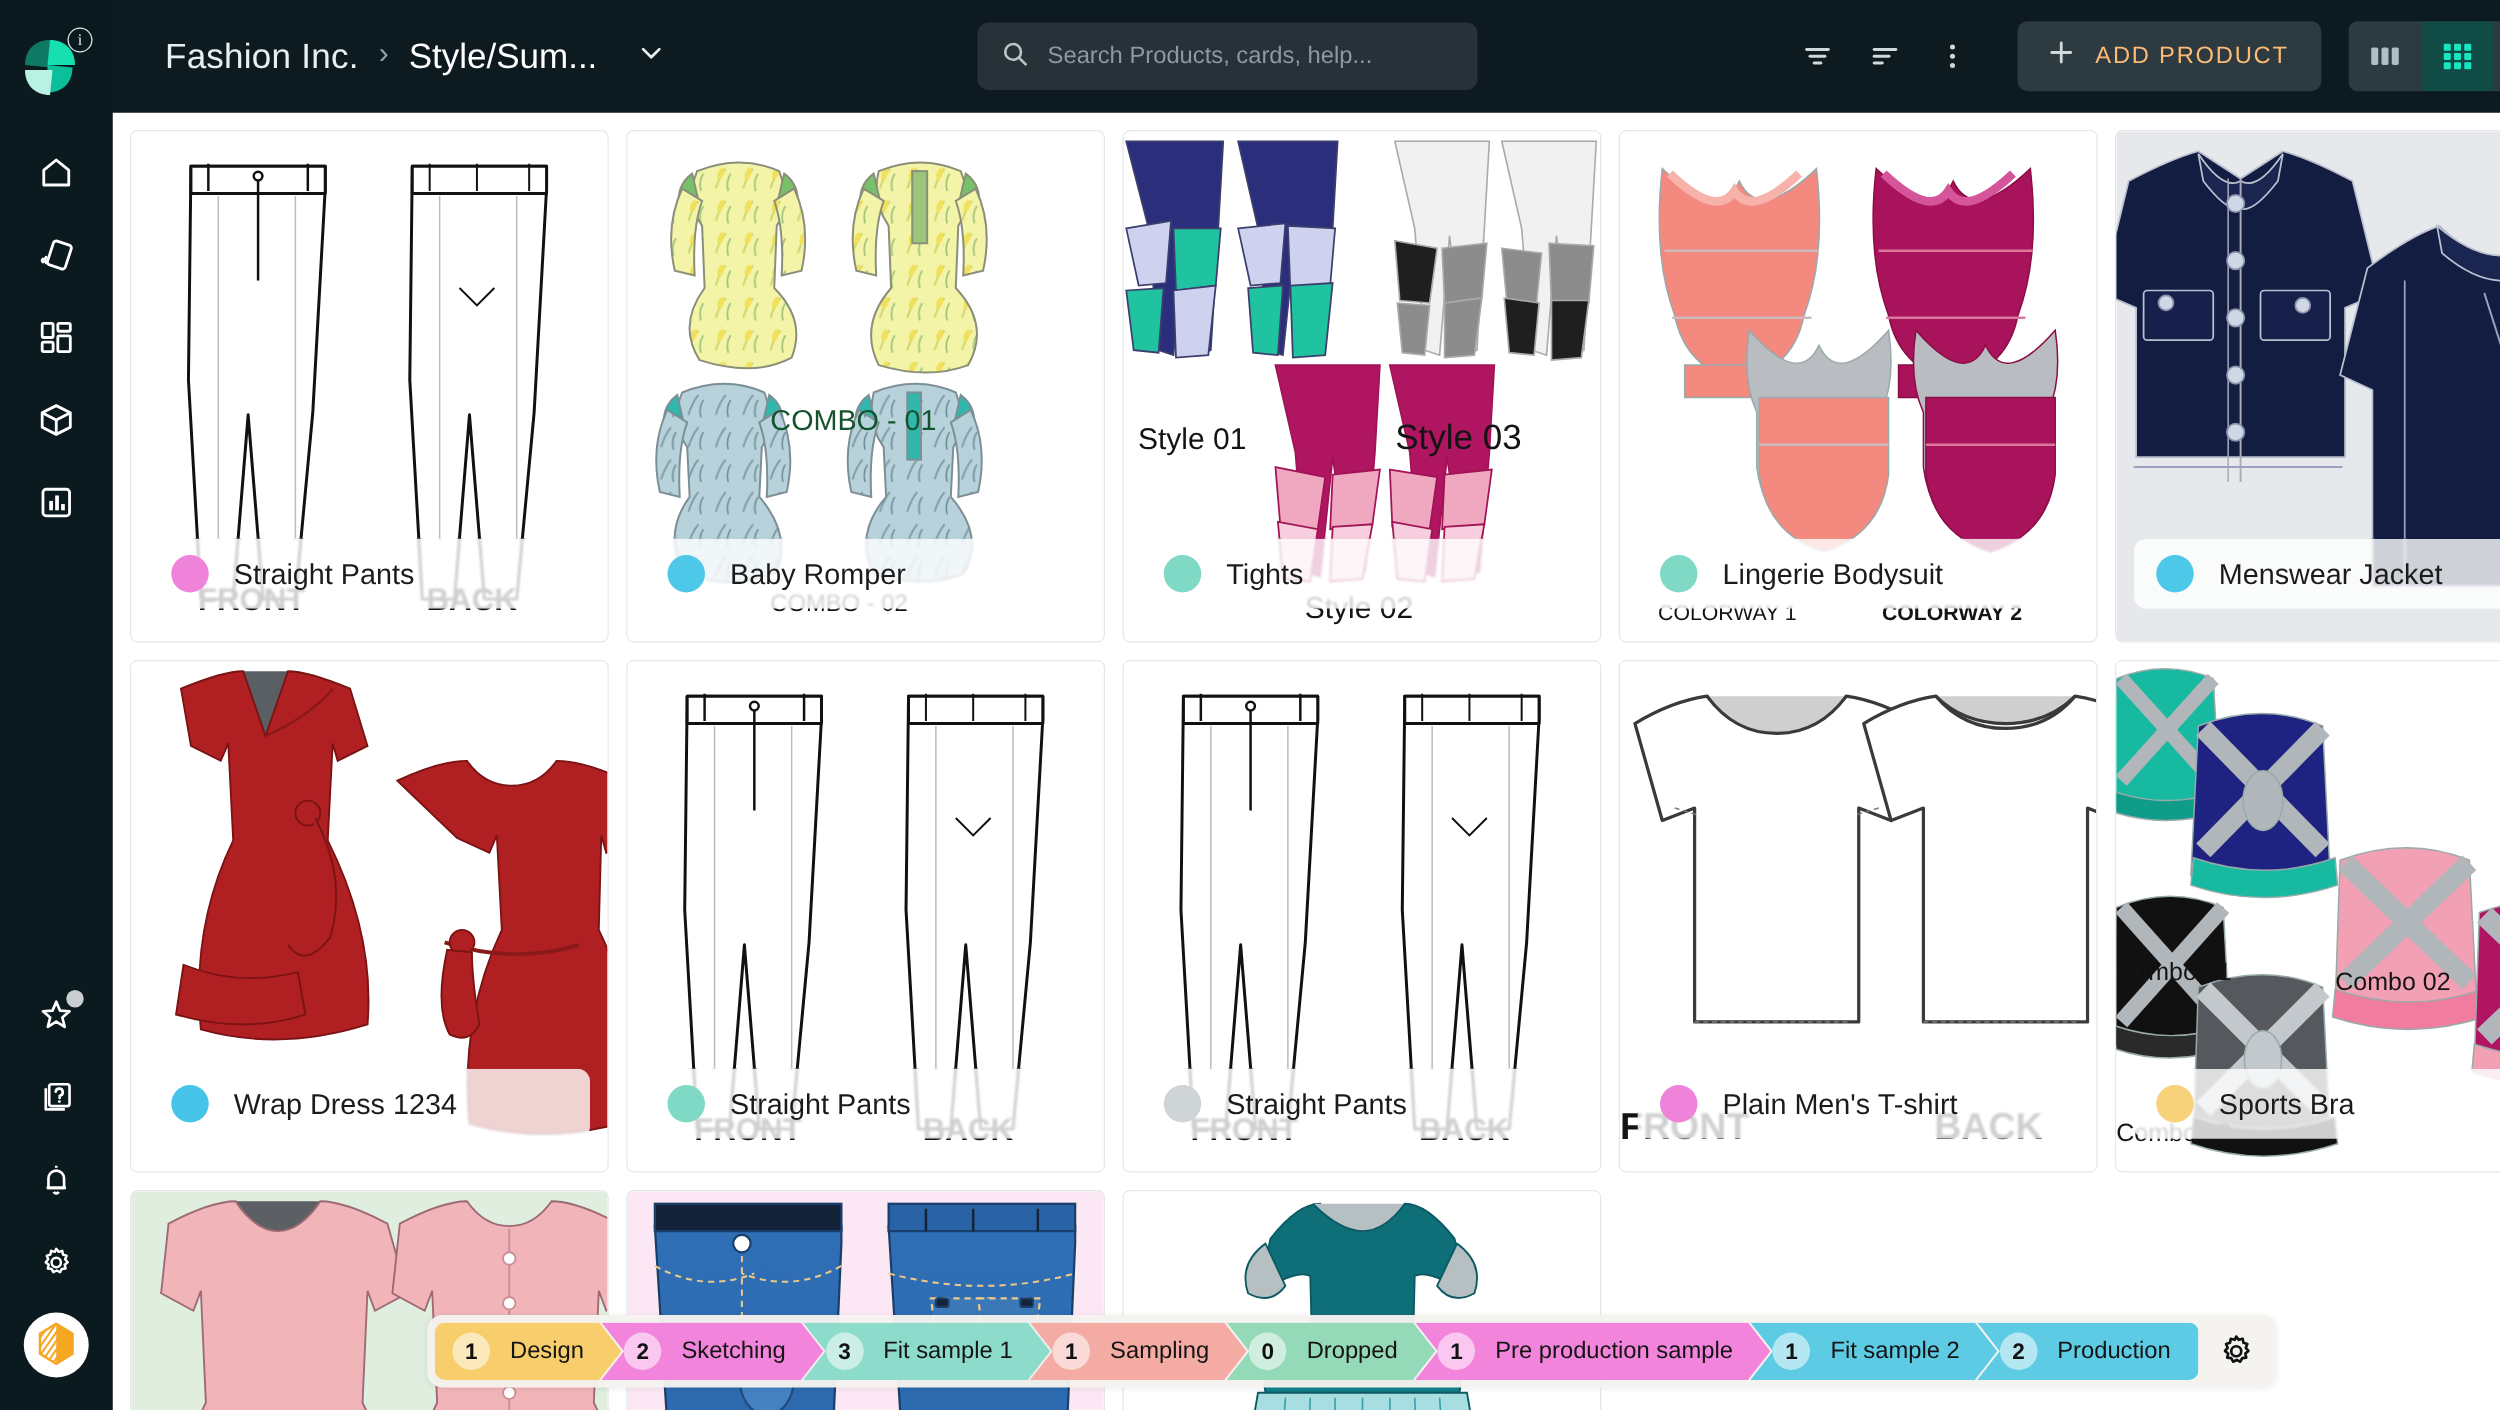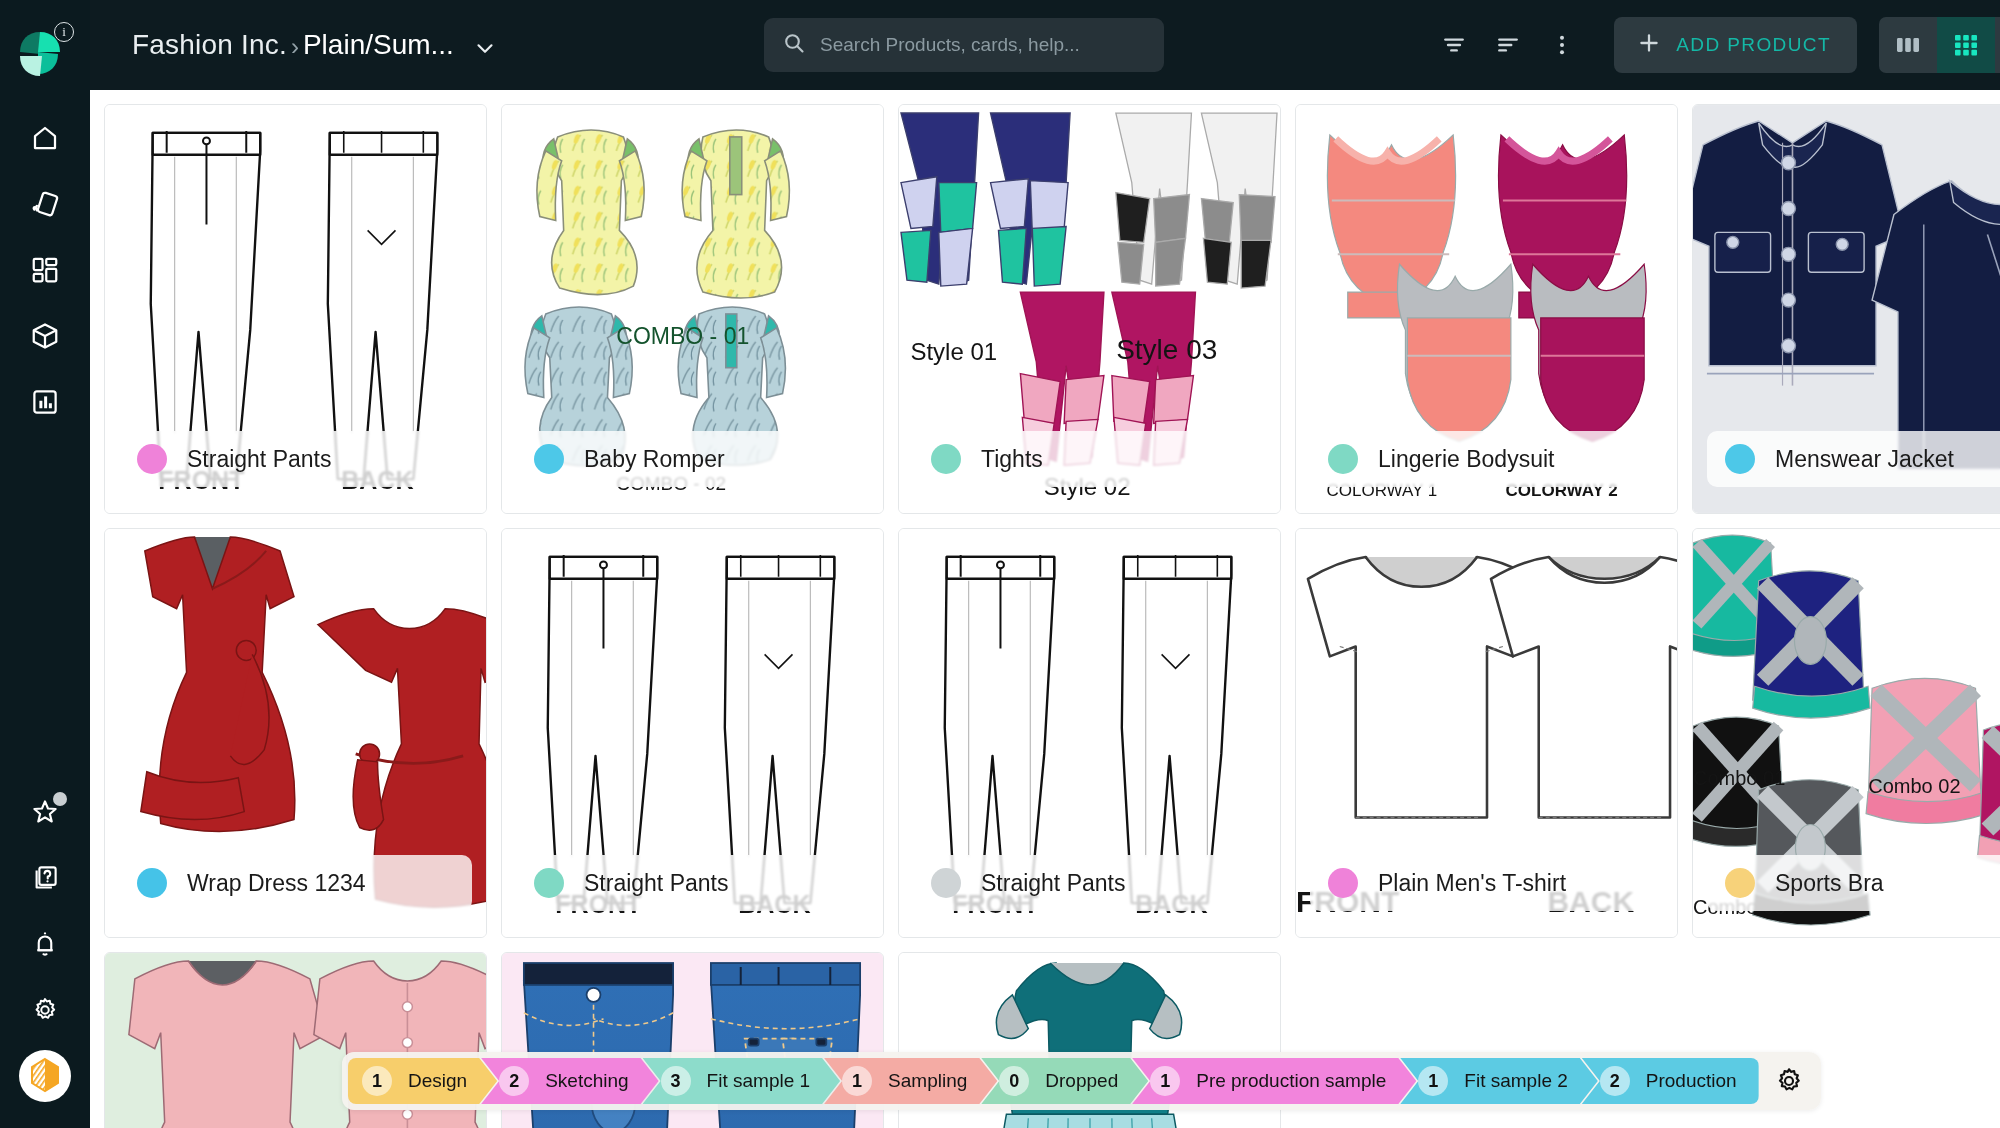--- a/index.html
+++ b/index.html
@@ -53,21 +53,21 @@
   .main { flex: 1 1 auto; height: 1128px; display: flex; flex-direction: column; position: relative; }
 
   
   .topbar {
     height: 90px; flex: 0 0 90px;
     background: #0d1b20;
     display: flex; align-items: center;
     padding: 0 22px 0 42px;
     position: relative; z-index: 4;
   }
-  .breadcrumb { display: flex; align-items: flex-end; gap: 4px; }
+  .breadcrumb { display: flex; align-items: flex-start; gap: 16px; }
   .bc-org {
     color: #e9eef0; font-size: 28px; letter-spacing: .2px; cursor: pointer;
   }
   .bc-sep { color: #93a2a8; font-size: 24px; font-weight: 300; }
   .bc-current { color: #ffffff; font-size: 28px; cursor: pointer; }
   .bc-caret { margin-left: 14px; cursor: pointer; display: flex; align-items: center; }
 
   .topbar-center { flex: 1 1 auto; display: flex; justify-content: center; }
   .search-box {
     width: 400px; height: 54px; border-radius: 9px;
@@ -86,21 +86,21 @@
   .tool-btn {
     width: 48px; height: 48px; border-radius: 6px;
     display: flex; align-items: center; justify-content: center;
     cursor: pointer;
   }
   .add-product {
     height: 56px; margin-left: 22px; margin-right: 16px;
     background: #2d3a40; border-radius: 8px;
     display: flex; align-items: center; gap: 14px;
     padding: 0 26px 0 22px;
-    color: #14b8a6; font-size: 19px; letter-spacing: 1.4px;
+    color: #fdba74; font-size: 19px; letter-spacing: 1.4px;
     cursor: pointer; border: none;
     font-family: "Liberation Sans", sans-serif;
   }
   .view-toggle {
     display: flex; align-items: center;
     background: #2d3a40; border-radius: 7px; overflow: hidden;
     height: 56px;
   }
   .view-btn {
     width: 58px; height: 56px;
@@ -289,21 +289,21 @@
       </svg>
     </div>
   </div>
 
   <div class="main">
 
     <div class="topbar">
       <div class="breadcrumb">
         <span class="bc-org">Fashion Inc.</span>
         <span class="bc-sep">›</span>
-        <span class="bc-current">Plain/Sum...</span>
+        <span class="bc-current">Style/Sum...</span>
         <span class="bc-caret">
           <svg width="26" height="26" viewBox="0 0 24 24" fill="none" stroke="#e9eef0" stroke-width="2" stroke-linecap="round" stroke-linejoin="round">
             <path d="M6 9.5 L12 15.5 L18 9.5"></path>
           </svg>
         </span>
       </div>
 
       <div class="topbar-center">
         <div class="search-box">
           <span>

